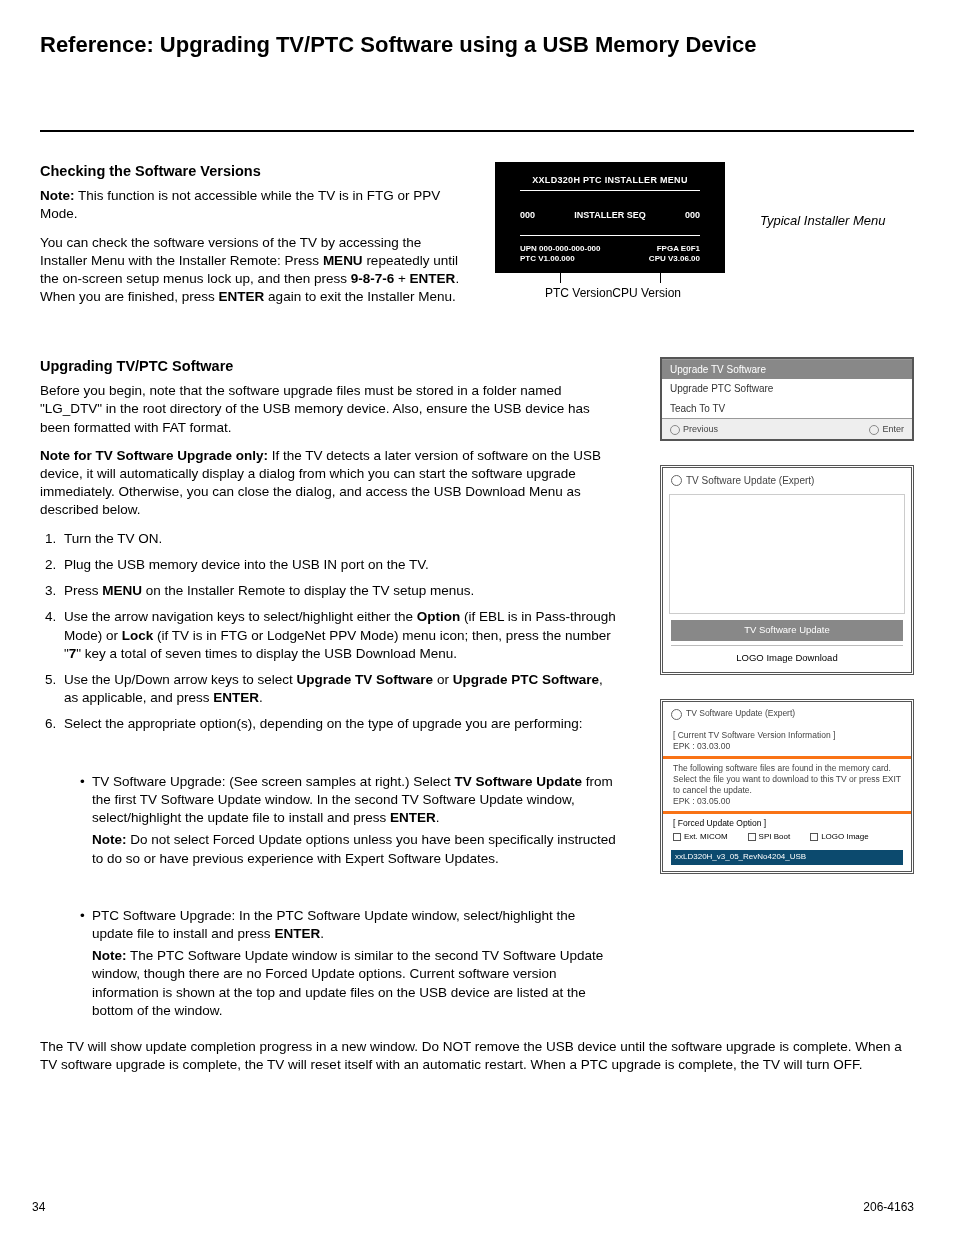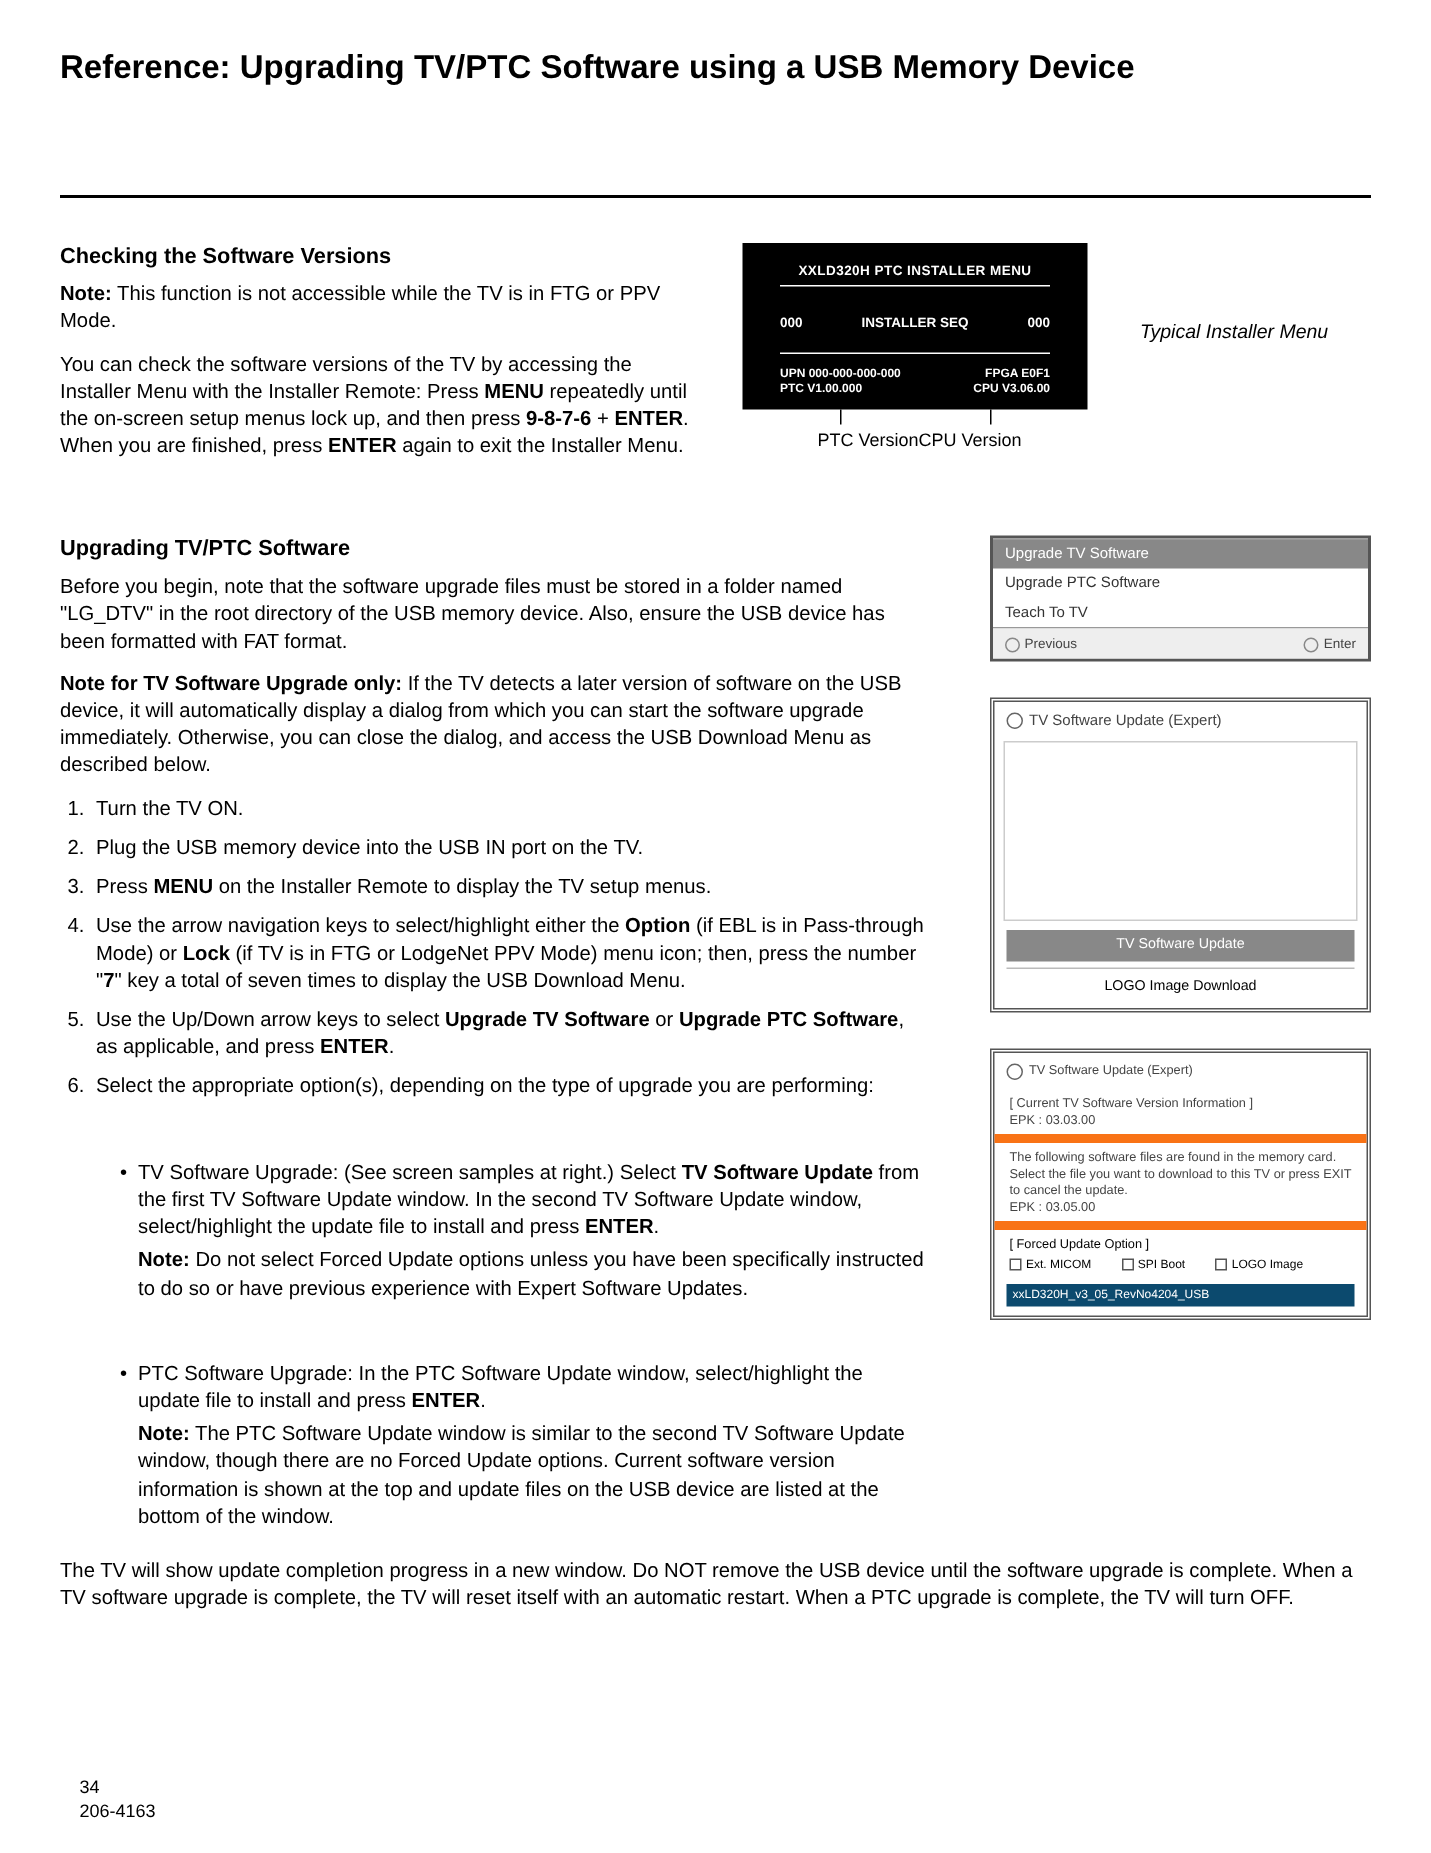--- a/index.html
+++ b/index.html
@@ -60,29 +60,29 @@
   .expert { width:254px; border:3px double #555; font-size:10px; background:#fff;}
   .expert-title { padding:6px 8px; color:#444; display:flex; align-items:center; gap:4px;}
   .gear { width:11px; height:11px; border:1px solid #666; border-radius:50%; display:inline-block; position:relative;}
   .expert-body { height:120px; border:1px solid #ccc; margin:0 6px 6px;}
   .expert-btn { margin:0 8px 4px; text-align:center; padding:4px; font-size:9.5px; }
   .expert-btn.sel { background:#888; color:#fff;}
   .expert-divider { border-top:1px solid #bbb; margin:2px 8px;}
 
   
   .expert2 { width:254px; border:3px double #555; font-size:8.5px; background:#fff; padding-bottom:4px;}
-  .ex2-section { padding:4px 10px; border-bottom:6px solid #f97316; color:#444; line-height:1.3;}
+  .ex2-section { padding:4px 10px; border-bottom:3px solid #f97316; color:#444; line-height:1.3;}
   .ex2-title { color:#444;}
   .ex2-options { padding:4px 10px 2px; }
   .ex2-checks { display:flex; flex-wrap:wrap; gap:2px 20px; padding:2px 0 4px;}
   .ck { display:flex; align-items:center; gap:3px; font-size:8px;}
   .ckbox { width:8px; height:8px; border:1px solid #555; display:inline-block;}
   .ex2-file { background:#0c4a6e; color:#fff; padding:2px 4px; margin:2px 8px; font-size:8px;}
 
-  .footer { position:absolute; bottom:20px; left:53px; right:40px; display:flex; justify-content:space-between; font-size:12px;flex-direction:column;}
+  .footer { position:absolute; bottom:20px; left:32px; right:40px; display:flex; justify-content:space-between; font-size:12px;}
 
   b { font-weight:bold; }
 </style>
 </head>
 <body>
 
 <h1>Reference: Upgrading TV/PTC Software using a USB Memory Device</h1>
 <hr class="rule">
 
 <div class="row1">

